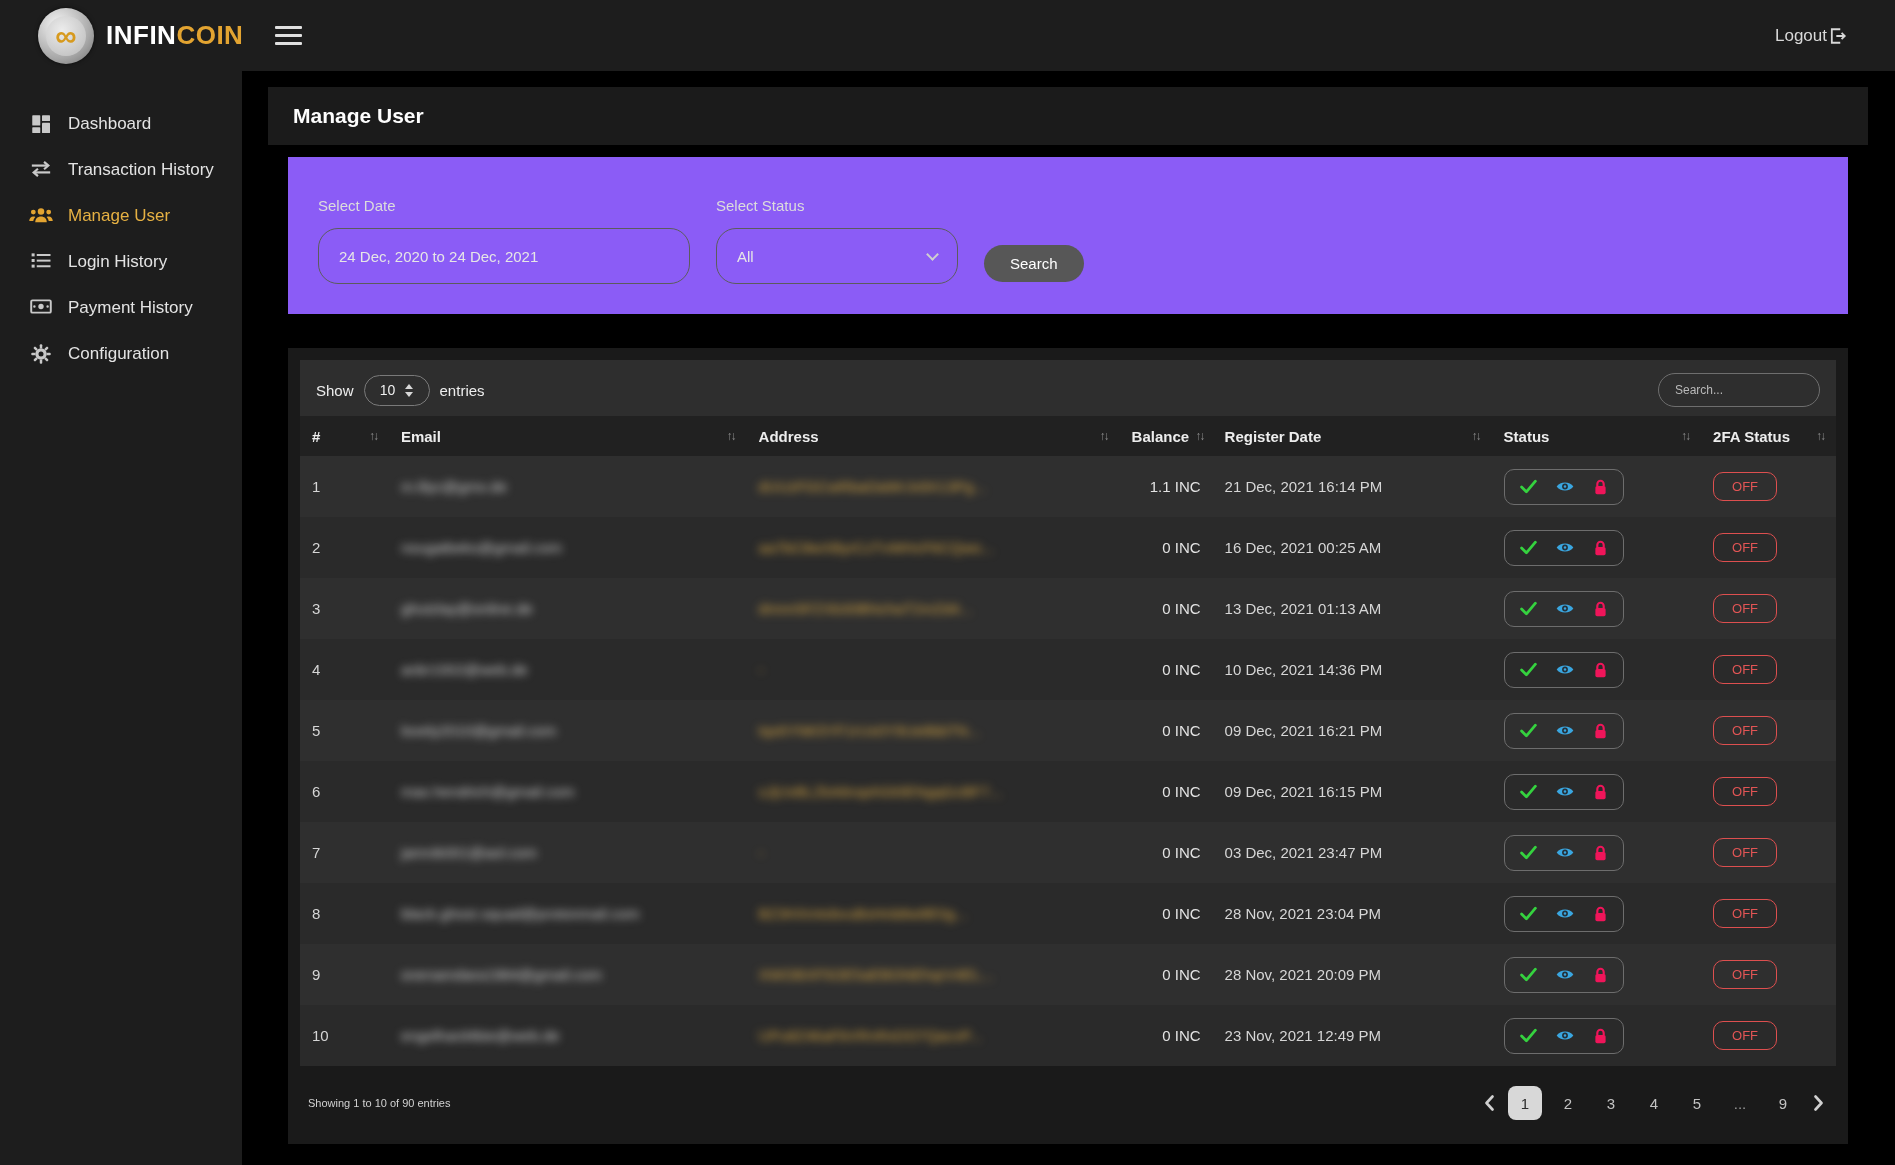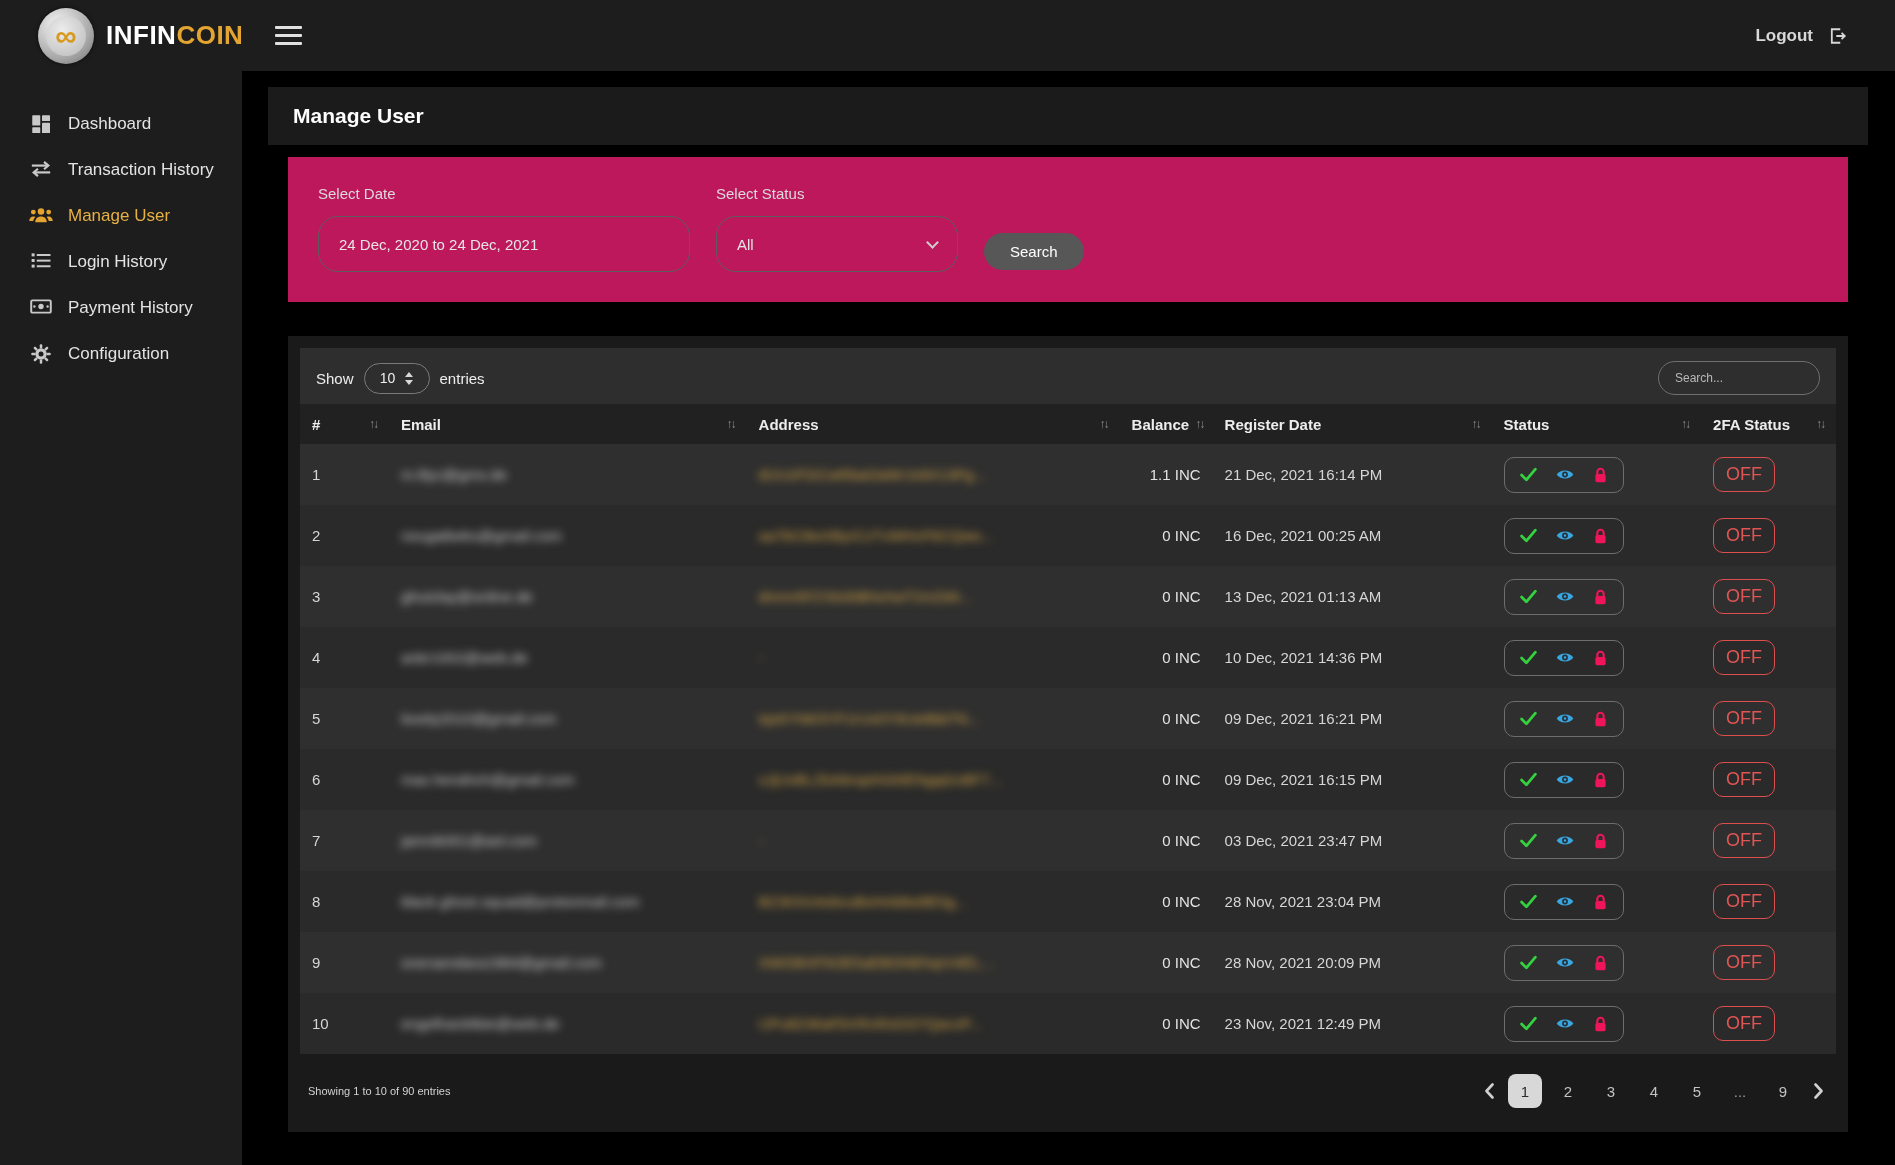--- a/index.html
+++ b/index.html
@@ -14,37 +14,37 @@
           display:flex; align-items:center; justify-content:center; box-shadow:0 0 4px rgba(0,0,0,.6); }
   .coin-inner { width:40px; height:40px; border-radius:50%;
           background:radial-gradient(circle at 40% 35%, #ececec, #b9b9b9);
           display:flex; align-items:center; justify-content:center;
           color:#d79a1e; font-size:30px; font-weight:bold; line-height:1; }
   .brand { font-size:26px; font-weight:bold; letter-spacing:.5px; color:#fff; white-space:nowrap; }
   .brand .gold { color:#e3a431; }
   .hamburger { margin-left:27px; cursor:pointer; display:flex; flex-direction:column; gap:5px; padding:6px; }
   .hamburger span { display:block; width:27px; height:3px; background:#e0e0e0; border-radius:1px; }
   .topbar-spacer { flex:1; }
-  .logout { display:flex; align-items:center; gap:16px; margin-right:48px; color:#d8d8d8; font-size:17px; cursor:pointer;font-weight:bold; }
+  .logout { display:flex; align-items:center; gap:2px; margin-right:48px; color:#d8d8d8; font-size:17px; cursor:pointer; }
   .logout svg { display:block; }
 
   
   .sidebar { position:fixed; top:71px; left:0; bottom:0; width:242px; background:#1d1d1d; padding-top:30px; z-index:9; }
   .nav-item { display:flex; align-items:flex-start; gap:15px; padding:13px 0 13px 29px; font-size:17px; color:#e3e3e3; cursor:pointer; }
   .nav-item .nav-icon { width:24px; display:flex; justify-content:center; }
   .nav-item svg { display:block; }
   .nav-item.active { color:#e6b143; }
 
   
   .main { margin-left:242px; padding:87px 27px 0 26px; min-height:1165px; background:#000; }
   .page-header { background:#1b1b1b; padding:17px 25px; }
   .page-title { font-size:21px; font-weight:bold; color:#fdfdfd; }
 
   .cards { margin:12px 20px 0; }
-  .filter-card { background:#be185d; padding:28px 30px 30px; display:flex; align-items:flex-end; gap:26px; }
+  .filter-card { background:#8b5cf6; padding:40px 30px 30px; display:flex; align-items:flex-end; gap:26px; }
   .filter-field label { display:block; font-size:15px; color:#dcdcdc; margin-bottom:14px; }
   .pill-input { height:56px; border:1px solid #5c5c5c; border-radius:20px; background:transparent;
                 color:#e6e6e6; font-size:15px; padding:0 20px; font-family:"Liberation Sans",sans-serif; outline:none; }
   .date-input { width:372px; }
   .status-select { width:242px; display:flex; align-items:center; justify-content:space-between; cursor:pointer; }
   .chevron-down { width:9px; height:9px; border-right:2px solid #cfcfcf; border-bottom:2px solid #cfcfcf; transform:rotate(45deg); margin-top:-4px; }
   .search-btn { height:37px; min-width:96px; padding:0 26px; border:none; border-radius:19px; background:#575757;
                 color:#fff; font-size:15px; cursor:pointer; font-family:"Liberation Sans",sans-serif; margin-bottom:2px; }
 
   .table-card { background:#1a1a1a; margin-top:34px; padding:12px 12px 8px; }
@@ -71,21 +71,21 @@
   .blur { filter:blur(4px); }
   .email-text { color:#cicsic; color:#cbcbcb; }
   .addr-text { color:#d0a142; }
   .bal { text-align:right; color:#e3e3e3; }
   .col-num { width:87px; } .col-email { width:350px; } .col-addr { width:365px; }
   .col-bal { width:91px; } .col-date { width:273px; } .col-status { width:205px; } .col-2fa { width:132px; }
 
   .status-group { display:inline-flex; align-items:center; gap:19px; border:1px solid #6d6d6d; border-radius:10px; padding:9px 15px; }
   .status-group .sicon { display:flex; cursor:pointer; }
   .off-pill { display:inline-block; border:1px solid #dd4f4f; color:#e25555; border-radius:10px;
-              padding:6px 12px; font-size:18px; background:transparent; cursor:pointer; font-family:"Liberation Sans",sans-serif; }
+              padding:6px 18px; font-size:13px; background:transparent; cursor:pointer; font-family:"Liberation Sans",sans-serif; }
 
   .table-footer { display:flex; align-items:center; justify-content:space-between; padding:20px 8px 16px; }
   .summary { font-size:11px; color:#d2d2d2; }
   .pagination { display:flex; align-items:center; gap:9px; }
   .page-btn { min-width:34px; height:34px; display:flex; align-items:center; justify-content:center;
               font-size:15px; color:#c3c3c3; cursor:pointer; border-radius:8px; }
   .page-btn.active { background:#d8d8d8; color:#2b2b2b; }
   .page-btn.ellipsis { cursor:default; color:#9a9a9a; }
   .pg-chevron { cursor:pointer; display:flex; align-items:center; padding:0 4px; }
 

